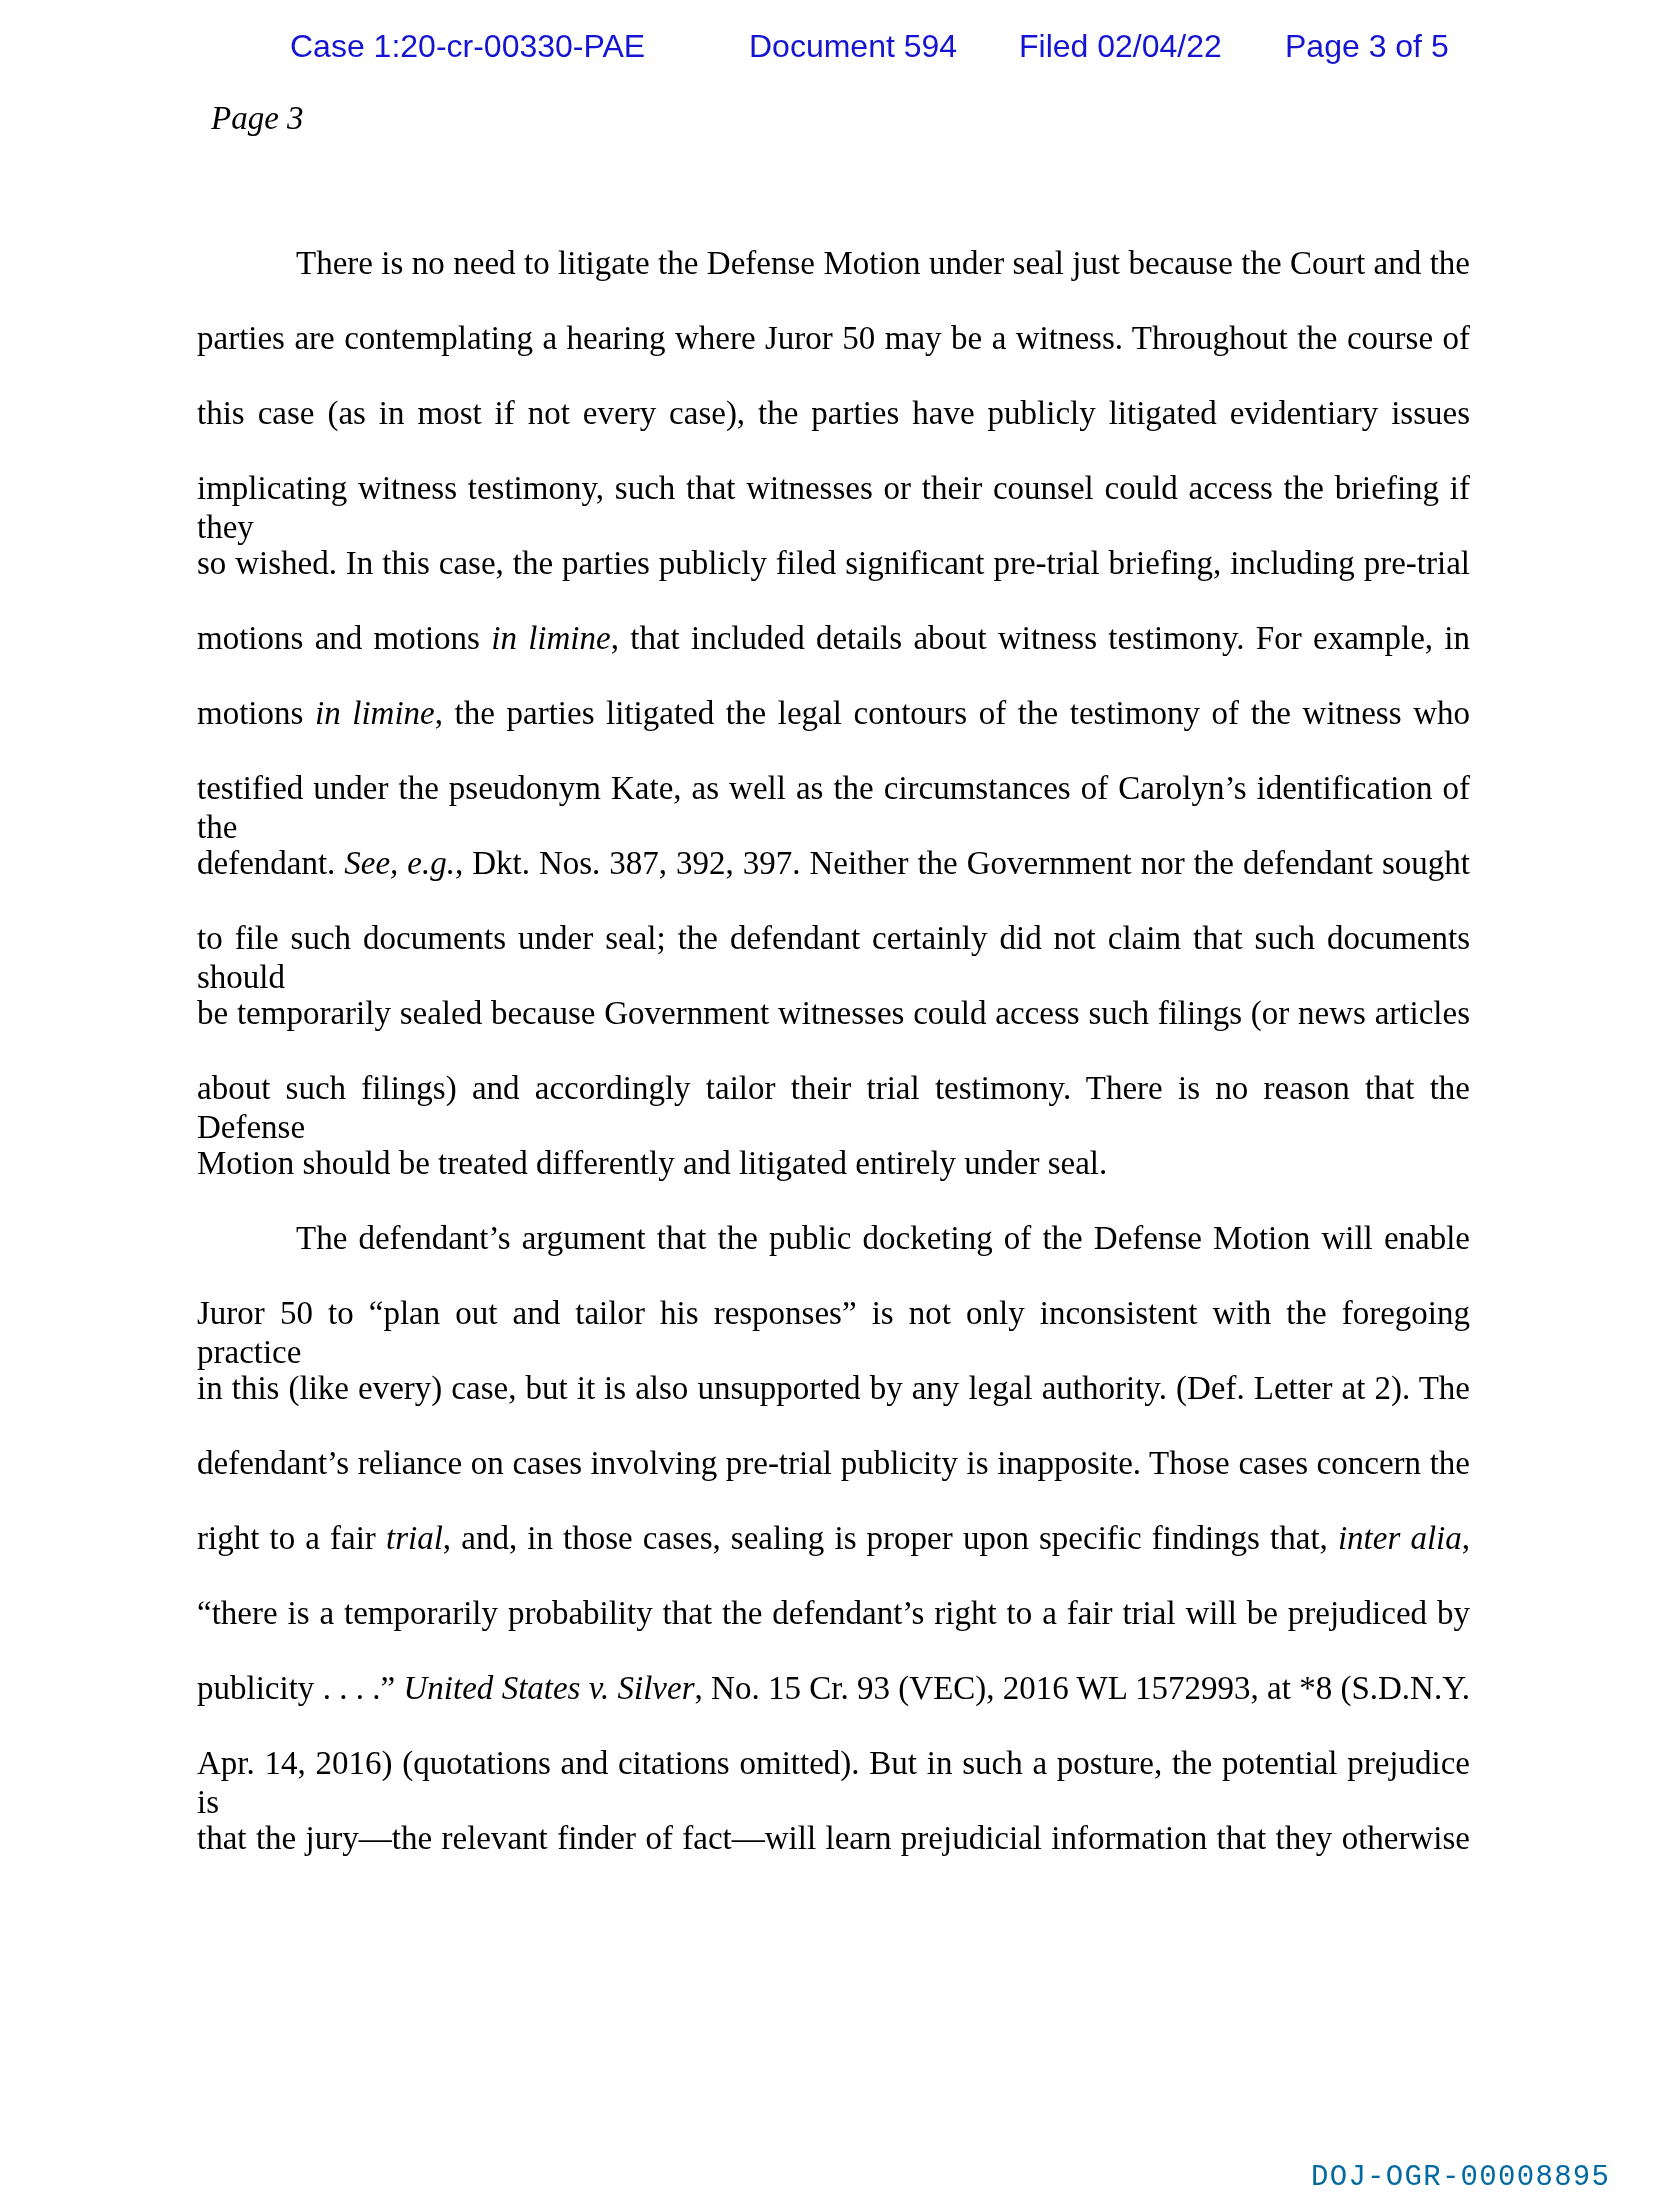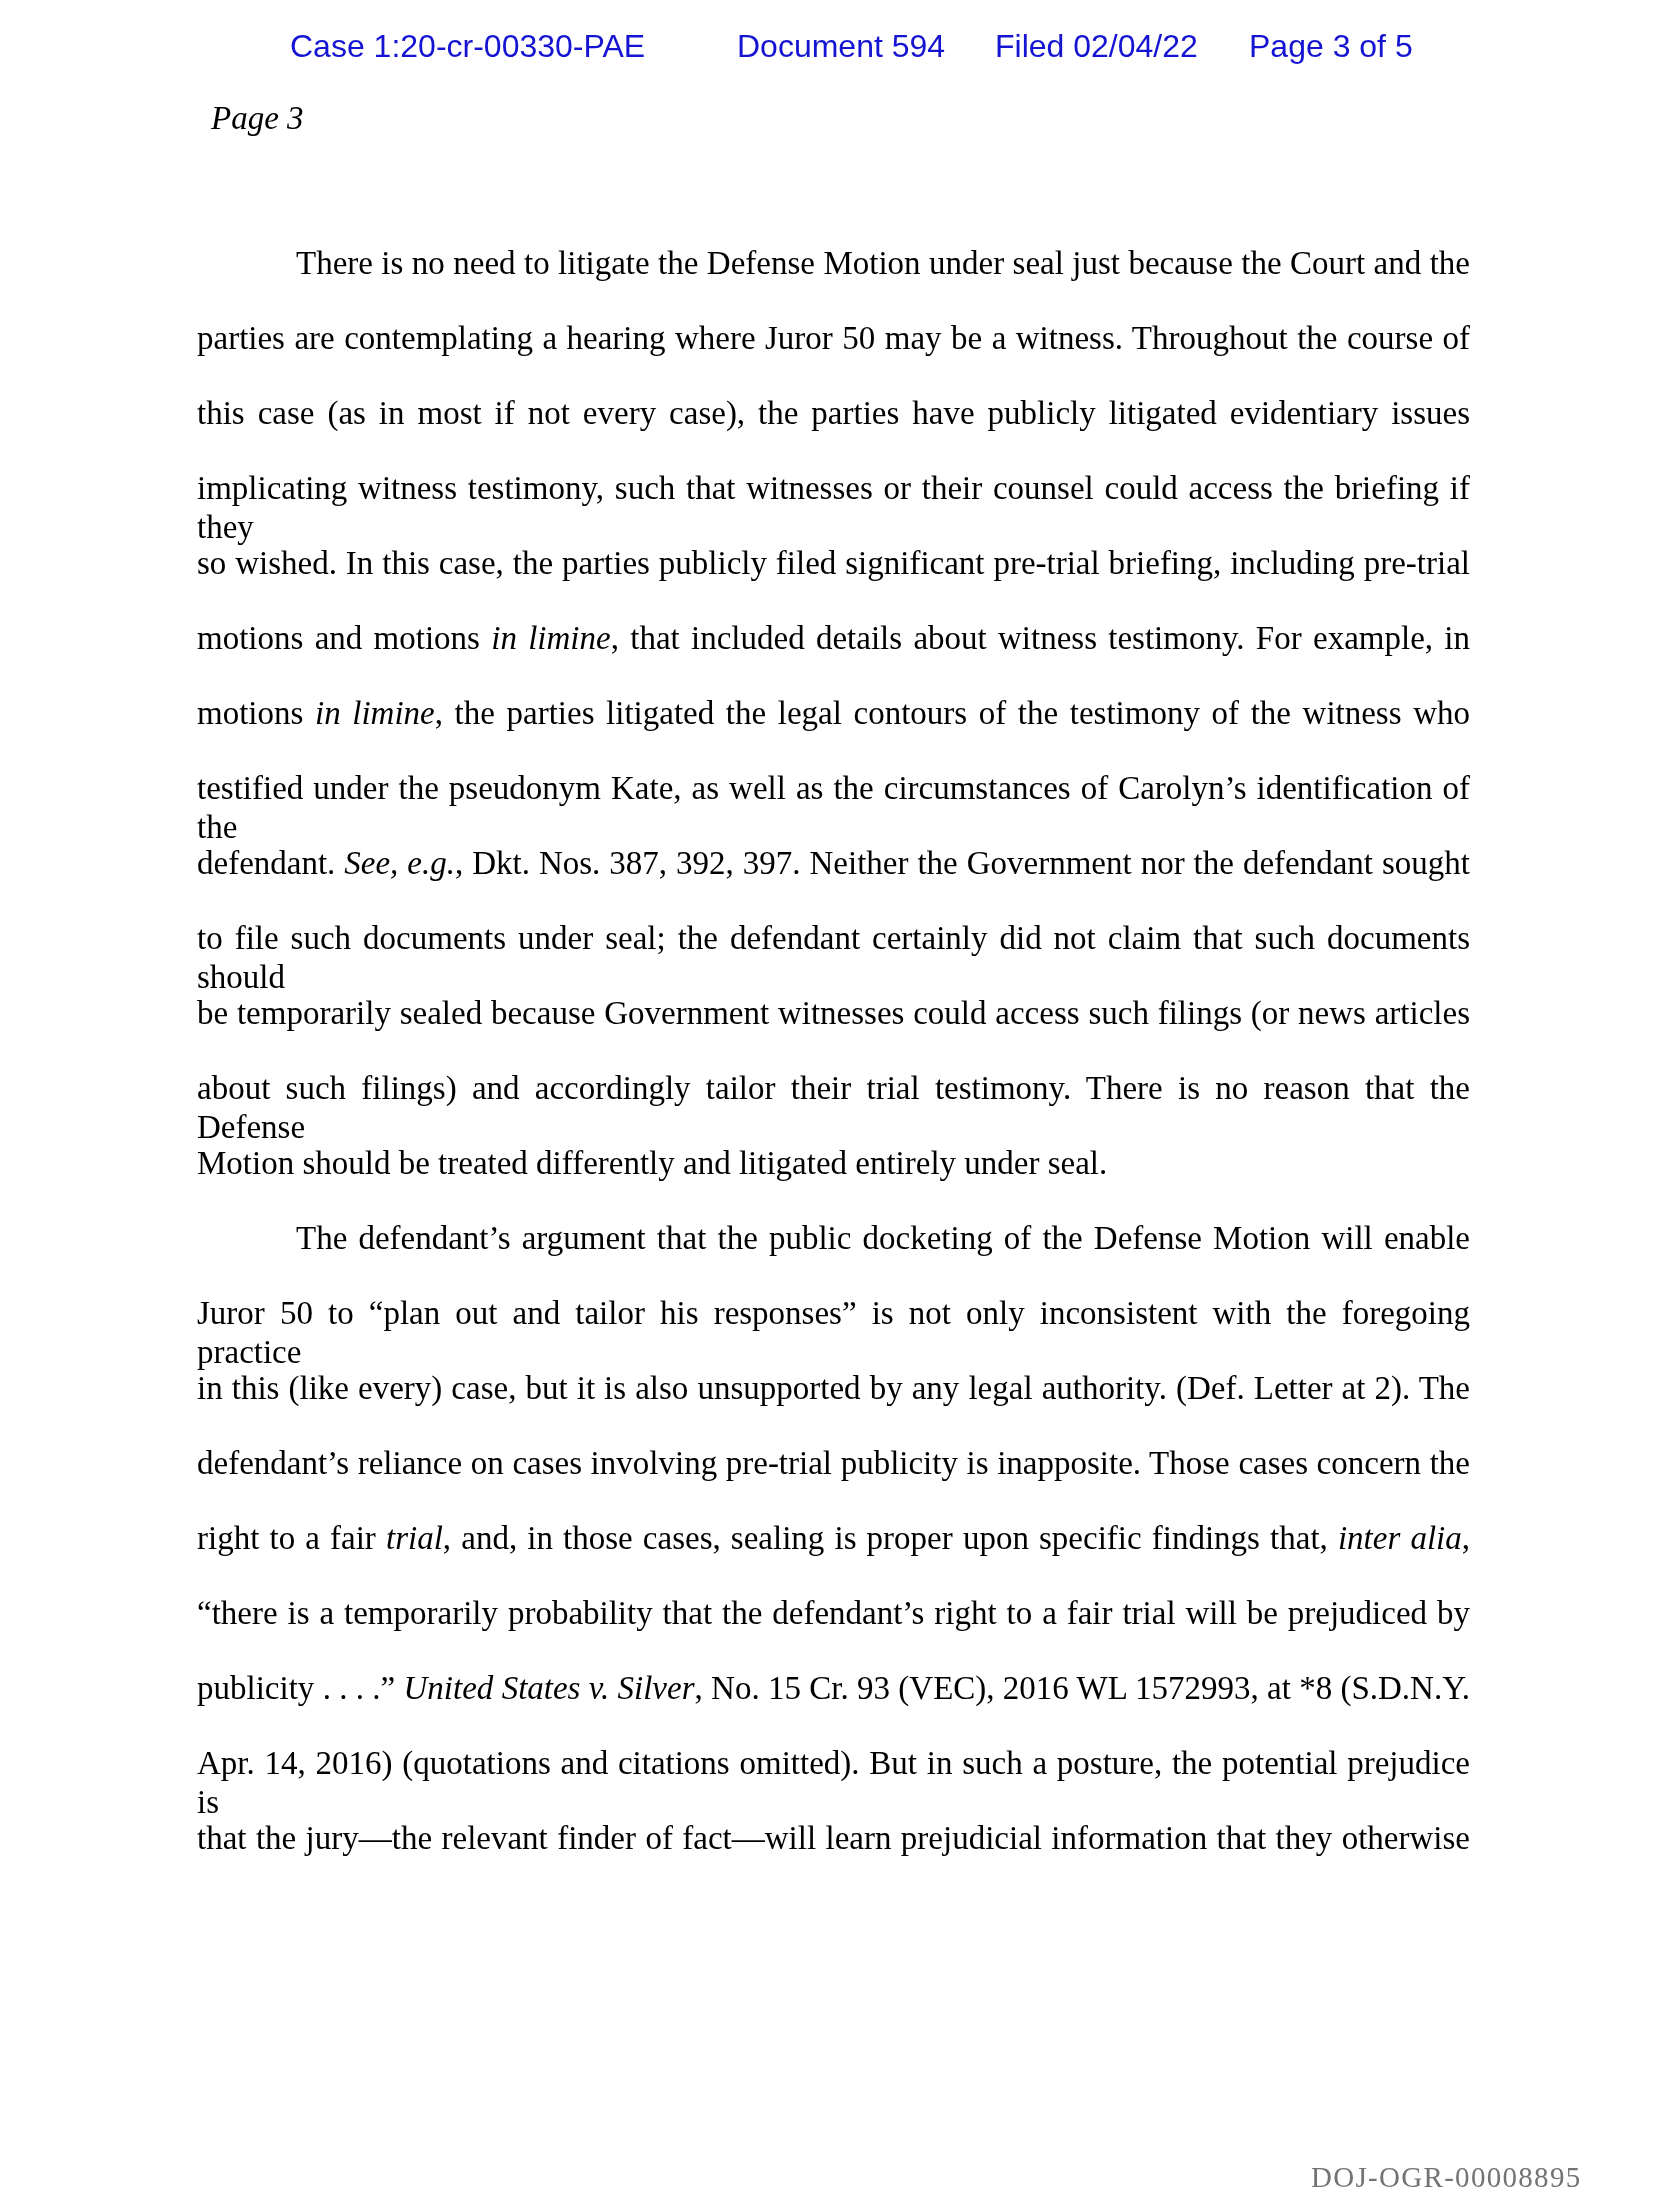--- a/index.html
+++ b/index.html
@@ -1,21 +1,21 @@
 <!DOCTYPE html>
 <html style="font-size:10.5px"><head>
 <meta charset="utf-8">
 <style>
   html, body { margin: 0; padding: 0; background: #ffffff; }
   body { width: 1675px; height: 2205px; position: relative; overflow: hidden; }
   .header {
     position: absolute; top: 28px; left: 290px;
     font-family: "Liberation Sans", sans-serif;
     font-size: 32px; color: #1414d2; white-space: nowrap;
-    display: flex; gap: 0;
+    display: flex; gap: 12px;
   }
   .header span { display: inline-block; }
   .hdr-case { width: 409px; }
   .hdr-doc { width: 258px; margin-left: 38px; }
   .hdr-filed { width: 254px; }
   .page-label {
     position: absolute; top: 100px; left: 211px;
     font-family: "Liberation Serif", serif; font-size: 33px; color: #000; font-style: italic;
   }
   .body-text {
@@ -27,21 +27,21 @@
     text-align: justify; text-align-last: justify;
     white-space: nowrap; overflow: visible; font-family: Liberation Serif, serif;
   }
   .line.last { text-align-last: left; }
   .line.indent { padding-left: 99px; }
   .line .ln { display: block; text-align: justify; text-align-last: justify; white-space: normal; }
   .line.last .ln { text-align-last: left; }
   i { font-style: italic; margin-top: 25px; }
   .bates {
     position: absolute; top: 2161px; left: 1311px;
-    font-family: Liberation Serif, serif; font-size: 29px; color: #737373;
+    font-family: Liberation Mono, monospace; font-size: 29px; color: #0369a1;
     letter-spacing: 1.3px;
   }
 </style>
 </head>
 <body>
 
 <div class="header">
   <span class="hdr-case">Case 1:20-cr-00330-PAE</span>
   <span class="hdr-doc">Document 594</span>
   <span class="hdr-filed">Filed 02/04/22</span>

